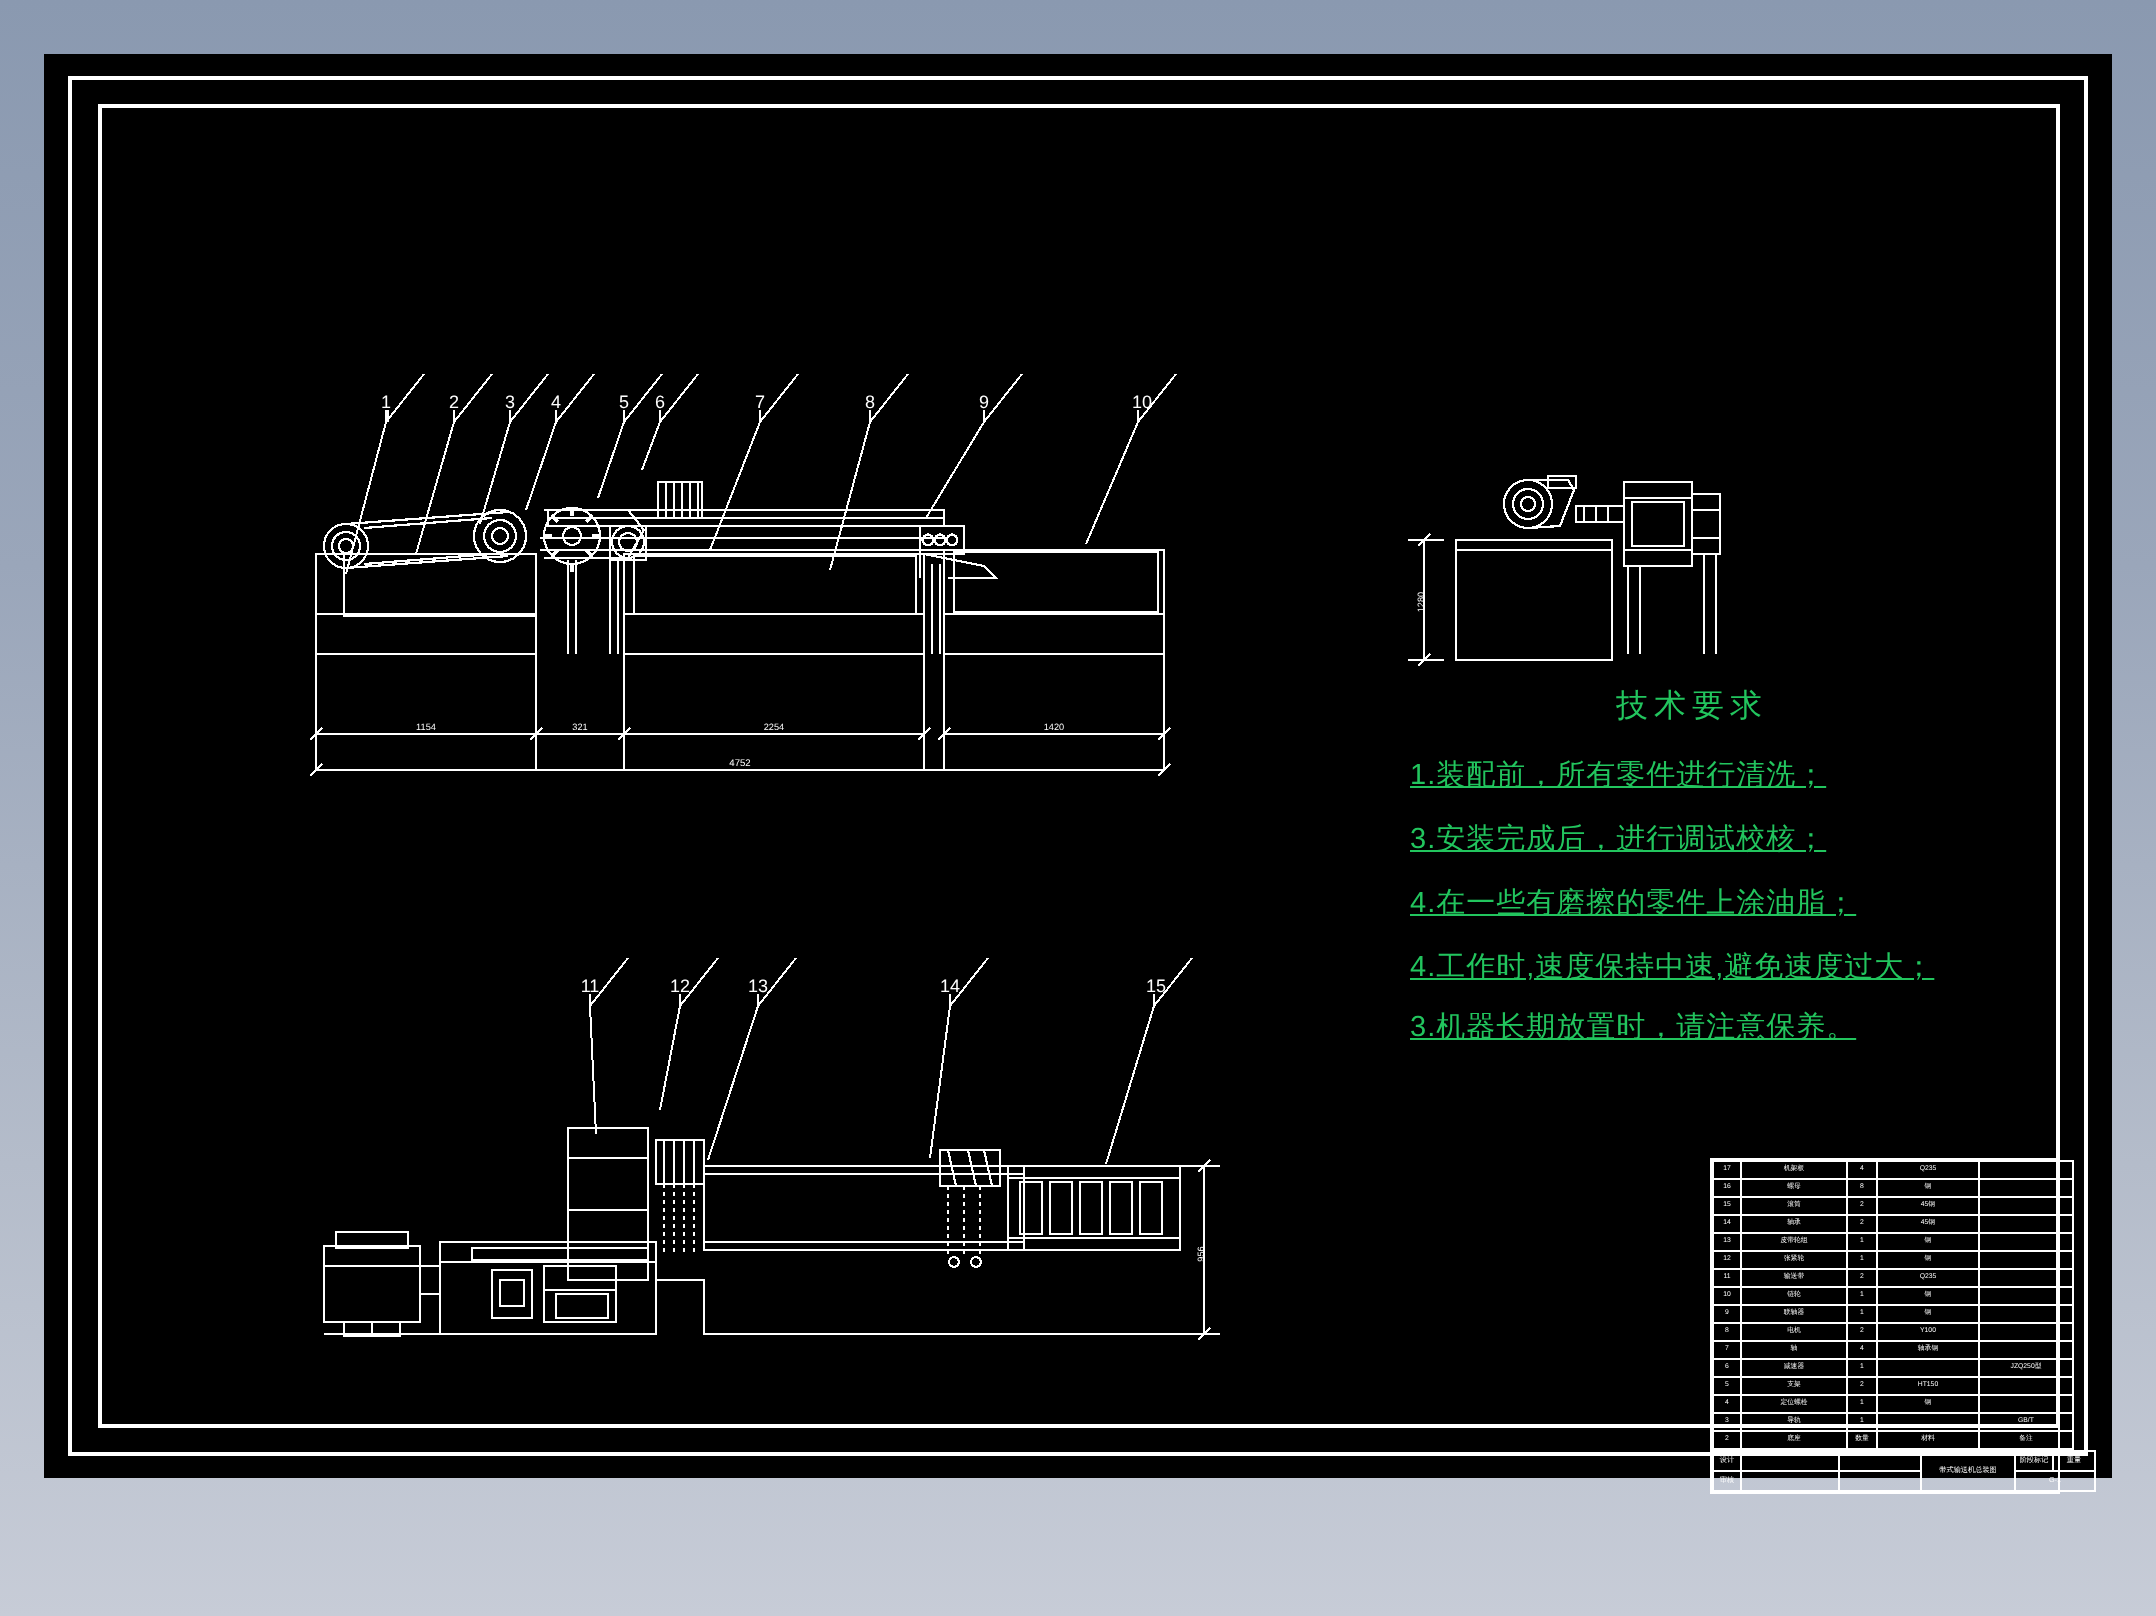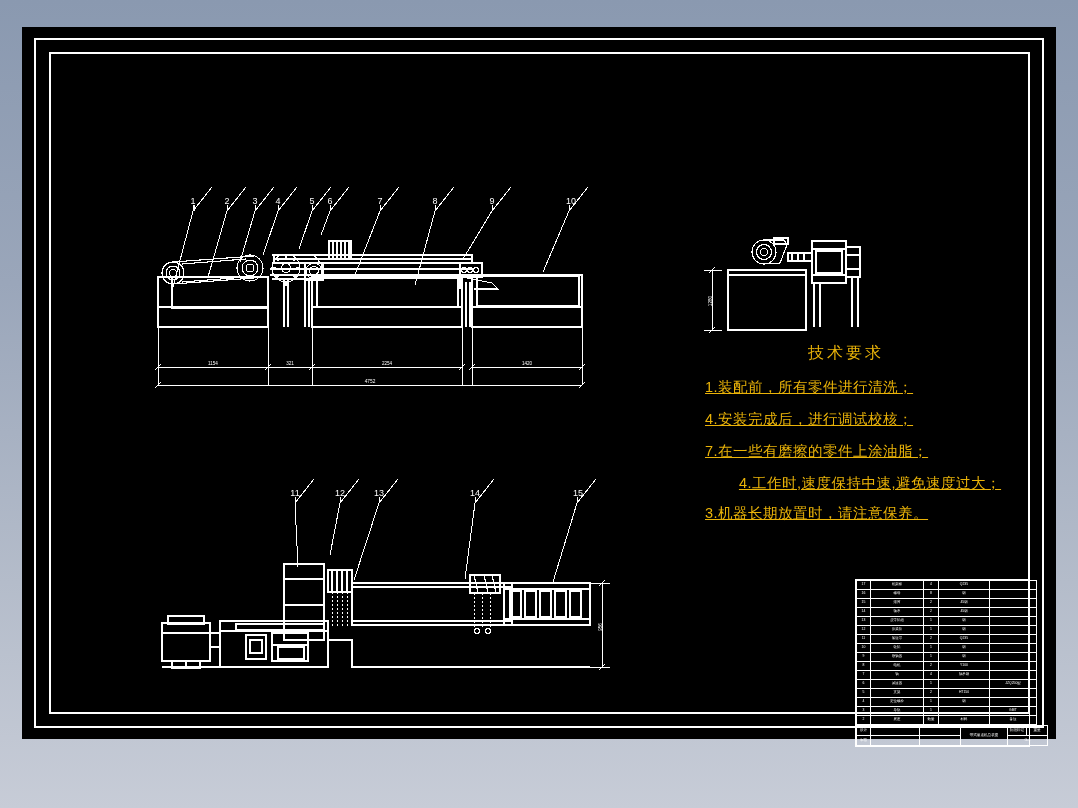--- a/index.html
+++ b/index.html
@@ -29,37 +29,37 @@
   #frame-inner { left: 27px; top: 25px; right: 26px; bottom: 25px; }
 
   #canvas { position:absolute; left:0; top:0; width:1034px; height:712px; }
   #canvas svg { display:block; }
 
   
   #tech-req {
     position: absolute;
     left: 683px; top: 316px;
     width: 330px;
-    color: #eab308;
+    color: #22c55e;
   }
   #tech-req-title {
     text-align: center;
     font-size: 16px;
     letter-spacing: 3px;
     margin-left: -48px;
     margin-bottom: 14px;
   }
   .tech-line {
     font-size: 14.5px;
     letter-spacing: 0.5px;
     margin-bottom: 13px;
     white-space: nowrap;
     text-decoration: underline;
   }
-  .tech-line:nth-child(5) { margin-bottom: 11px; text-align: center; }
+  .tech-line:nth-child(5) { margin-bottom: 11px; }
 
   
   #titleblock {
     position: absolute;
     left: 833px; top: 552px;
     width: 175px;
     border: 1px solid #fff;
     box-sizing: border-box;
     color: #fff;
   }
@@ -373,22 +373,22 @@
         <text x="348" y="356" font-size="4.8">4752</text>
         <text x="580" y="600" font-size="4.6" transform="rotate(-90 580 600)">956</text>
         <text x="690" y="274" font-size="4.6" transform="rotate(-90 690 274)">1280</text>
       </g>
     </svg>
     </div>
 
     <div id="tech-req">
       <div id="tech-req-title">技术要求</div>
       <div class="tech-line">1.装配前，所有零件进行清洗；</div>
-      <div class="tech-line">4.安装完成后，进行调试校核；</div>
-      <div class="tech-line">7.在一些有磨擦的零件上涂油脂；</div>
+      <div class="tech-line">3.安装完成后，进行调试校核；</div>
+      <div class="tech-line">4.在一些有磨擦的零件上涂油脂；</div>
       <div class="tech-line">4.工作时,速度保持中速,避免速度过大；</div>
       <div class="tech-line">3.机器长期放置时，请注意保养。</div>
     </div>
 
     <div id="titleblock">
       <table id="bom">
         <tbody id="bom-body">
             <tr>
               <td class="c-no">17</td>
               <td class="c-name">机架板</td>

